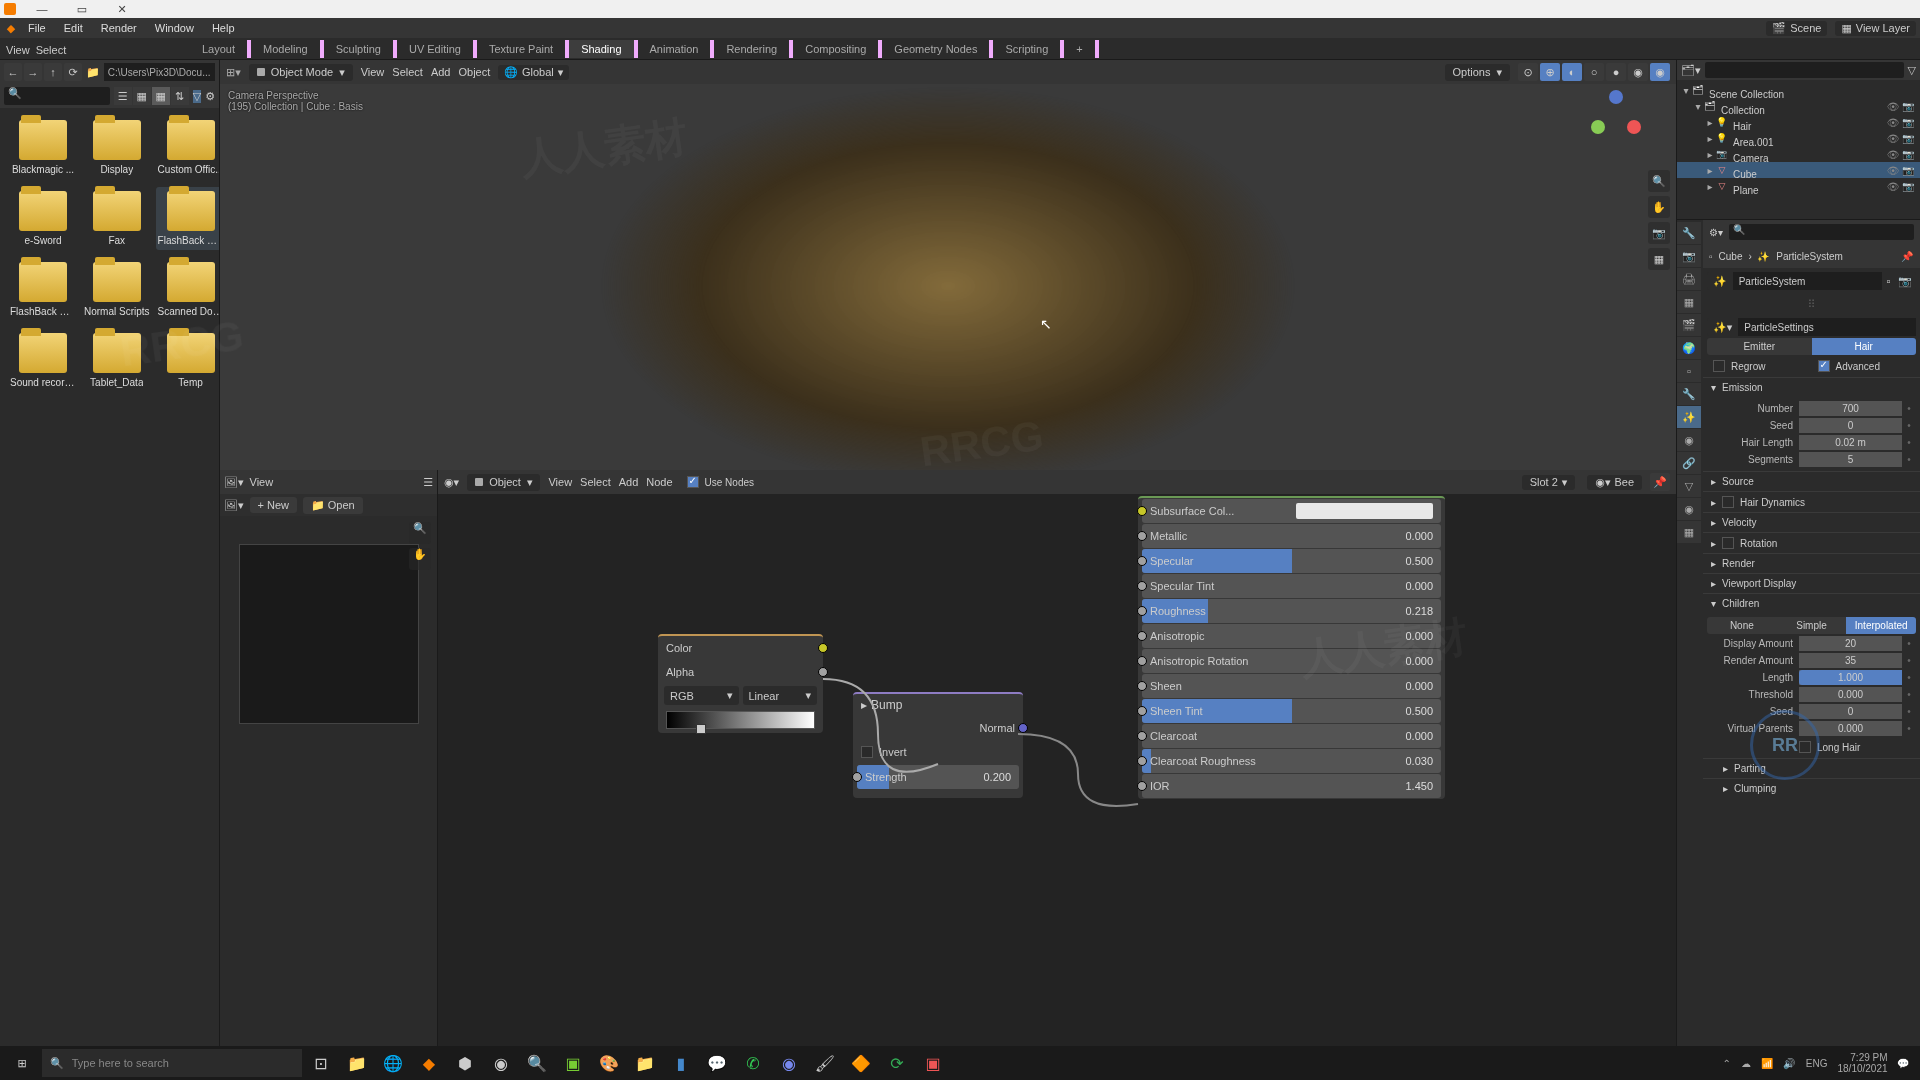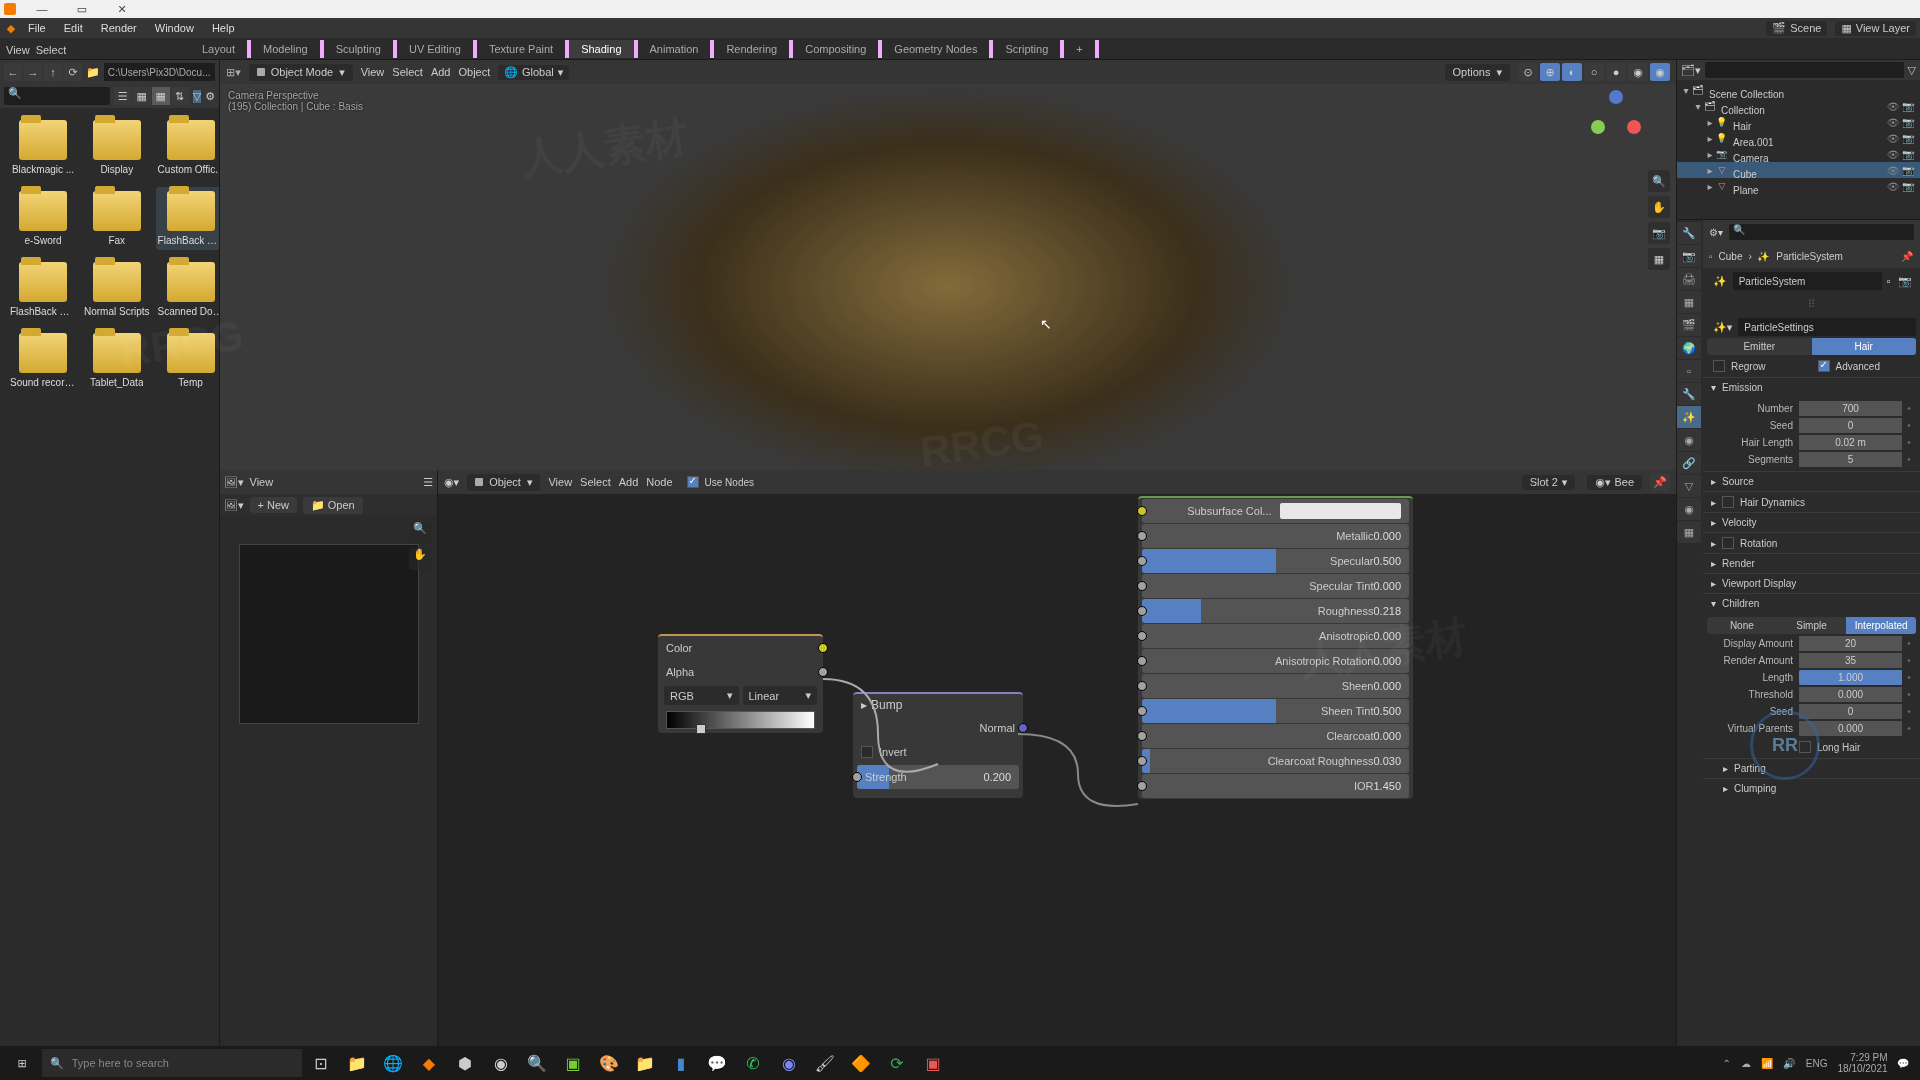--- a/index.html
+++ b/index.html
@@ -77,21 +77,21 @@
 .ne-left { width: 218px; background: #2b2b2b; border-right: 1px solid #1a1a1a; display: flex; flex-direction: column; }
 .ne-left-header { height: 24px; background: #353535; display: flex; align-items: center; padding: 0 4px; gap: 6px; }
 .ne-left-sub { height: 22px; background: #2e2e2e; display: flex; align-items: center; padding: 0 4px; gap: 6px; }
 .ne-btn { background: #3a3a3a; padding: 2px 8px; border-radius: 3px; cursor: pointer; }
 .ne-preview { flex: 1; position: relative; padding: 8px; }
 .ne-preview-box { width: 180px; height: 180px; background: #1a1a1a; border: 1px solid #444; margin: 20px auto 0; }
 .ne-main { flex: 1; position: relative; overflow: hidden; }
 .ne-header { height: 24px; background: #353535; display: flex; align-items: center; padding: 0 6px; gap: 8px; }
 .ne-canvas { position: absolute; top: 24px; left: 0; right: 0; bottom: 0; background: #232323; }
 .node { position: absolute; background: #383838; border-radius: 4px; border-top: 2px solid #666; font-size: 11px; }
-.node.bsdf { left: 700px; top: 2px; width: 275px; border-top-color: #6a9955; text-align: right; }
+.node.bsdf { left: 700px; top: 2px; width: 307px; border-top-color: #6a9955; }
 .node.bump { left: 415px; top: 198px; width: 170px; border-top-color: #8e7cc3; padding-bottom: 8px; }
 .node.img { left: 220px; top: 140px; width: 165px; border-top-color: #c09553; }
 .node-header { padding: 4px 8px; font-size: 12px; cursor: move; display: flex; align-items: center; }
 .node-header .tri { margin-right: 4px; }
 .node-row { display: flex; align-items: center; padding: 2px 8px; height: 24px; position: relative; }
 .node-row .label { flex: 1; }
 .node-row .val { color: #ddd; }
 .node-row.filled { background: #545454; margin: 1px 4px; border-radius: 3px; }
 .node-row.filled .bar { position: absolute; left: 0; top: 0; bottom: 0; background: #5680c2; border-radius: 3px 0 0 3px; }
 .node-row .sock { position: absolute; width: 10px; height: 10px; border-radius: 50%; background: #a1a1a1; border: 1px solid #000; }

